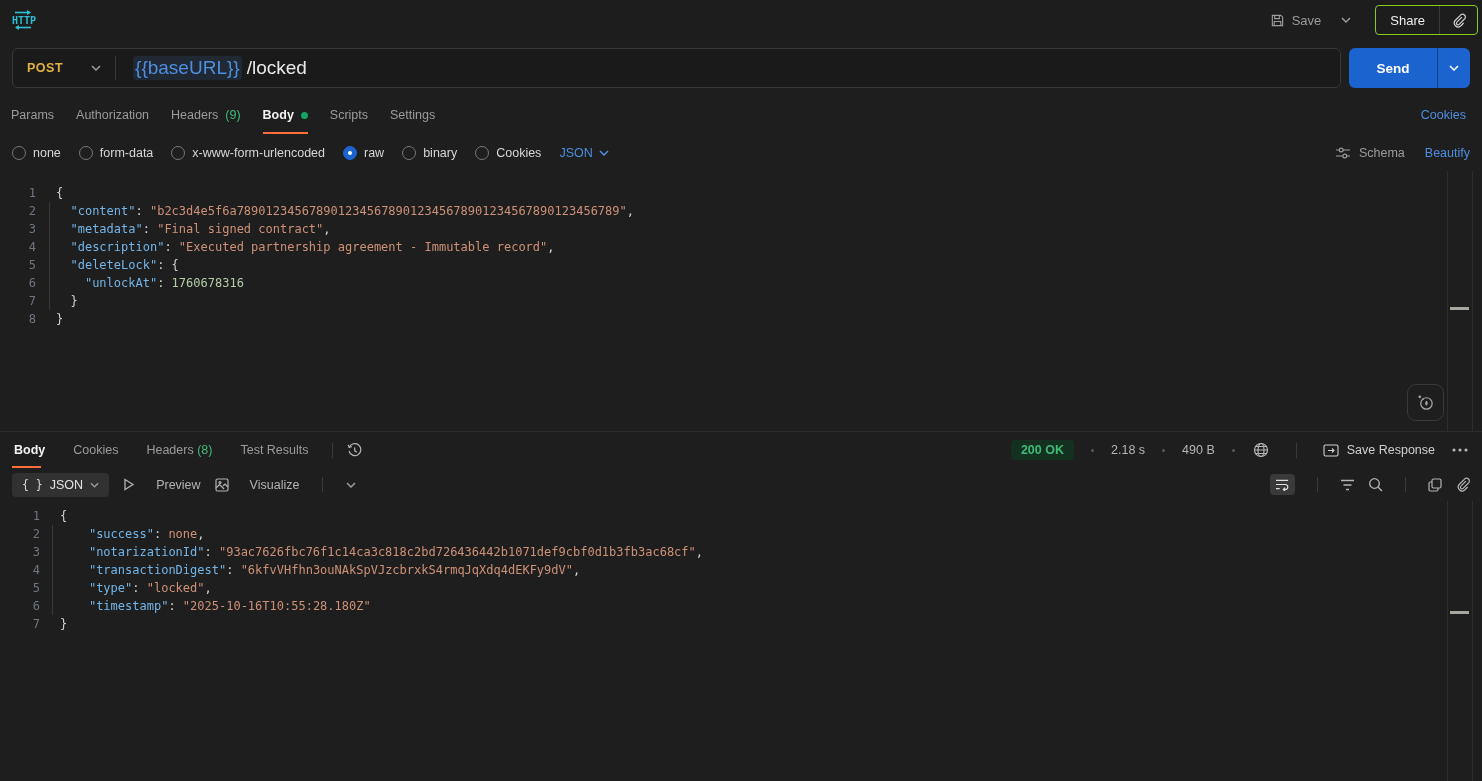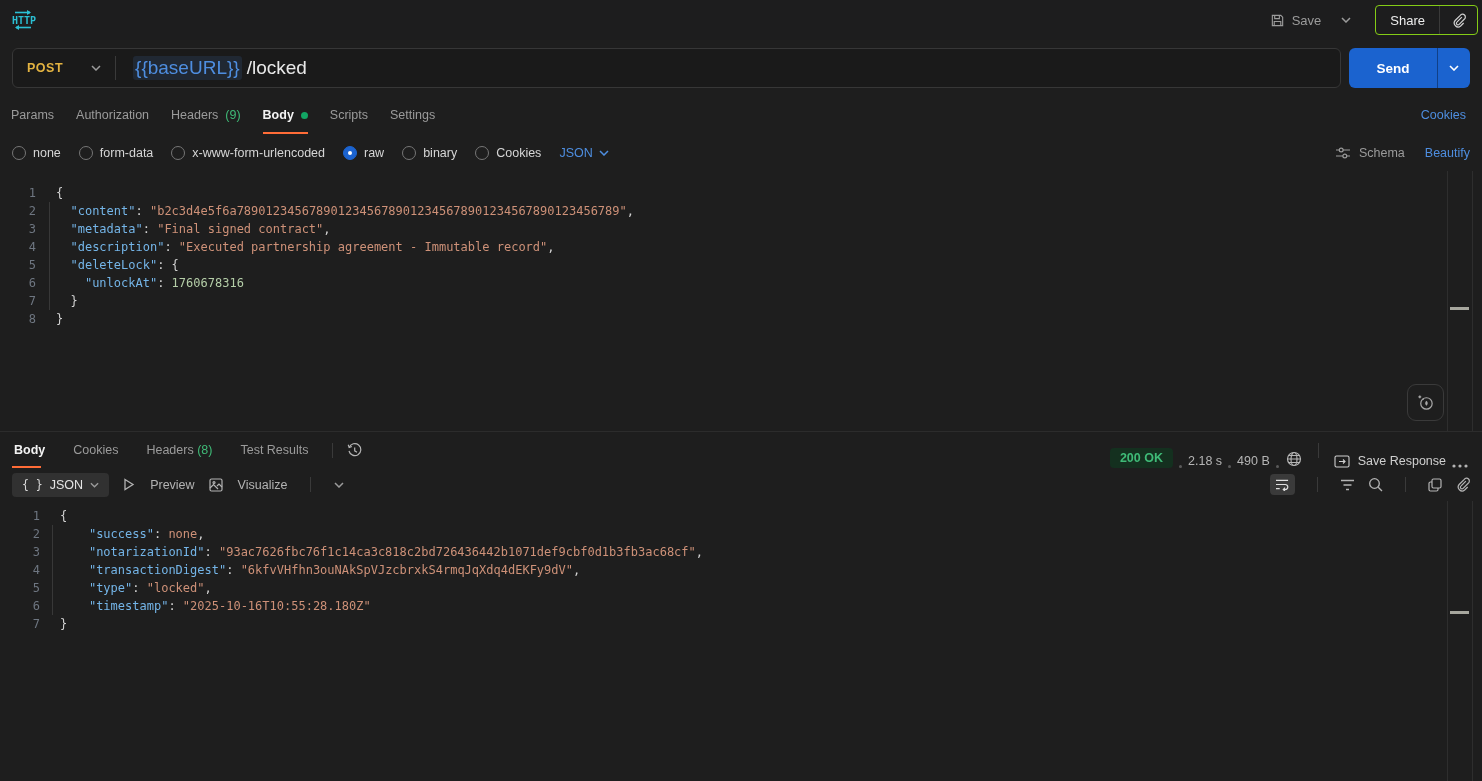--- a/index.html
+++ b/index.html
@@ -100,30 +100,30 @@
   .postbot{position:absolute;right:38px;bottom:10px;width:37px;height:37px;border:1px solid #3a3a3a;border-radius:9px;background:transparent;color:#a8a8a8;display:flex;align-items:center;justify-content:center;cursor:pointer}
 
   
   .response{border-top:1px solid var(--border-soft)}
   .resp-meta{height:36px;display:flex;align-items:stretch;padding-right:14px}
   .rtab{display:flex;align-items:center;padding:0 14px;font-size:12.5px;color:var(--txt-dim);position:relative;cursor:pointer;white-space:nowrap}
   .rtab.active{color:var(--txt-bright);font-weight:700}
   .rtab.active::after{content:"";position:absolute;left:12px;right:18px;bottom:0;height:2px;background:var(--accent-orange)}
   .vdiv{width:1px;height:15px;background:#3a3a3a;align-self:center;margin:0 9px}
   .history-btn{display:flex;align-items:center;color:#b5b5b5;cursor:pointer;padding:0 4px}
-  .resp-meta-right{margin-left:auto;display:flex;align-items:flex-end;gap:6px;font-size:12.5px;color:#b5b5b5}
+  .resp-meta-right{margin-left:auto;display:flex;align-items:center;gap:17px;font-size:12.5px;color:#b5b5b5}
   .status-badge{background:#14301f;color:var(--status-green);font-weight:700;padding:3px 10px;border-radius:4px;font-size:12.5px;cursor:default}
   .meta-dot{width:3px;height:3px;border-radius:50%;background:#5a5a5a}
   .icon-btn{color:#b5b5b5;display:flex;align-items:center;cursor:pointer}
   .save-response{display:flex;align-items:center;gap:8px;color:#cfcfcf;cursor:pointer}
 
   .resp-toolbar{height:33px;display:flex;align-items:center;gap:14px;padding:0 12px}
   .json-chip{display:flex;align-items:center;gap:7px;background:#313131;border-radius:4px;height:24px;padding:0 10px;font-size:12.5px;color:#e4e4e4;cursor:pointer}
   .json-chip .braces{font-family:"DejaVu Sans Mono",monospace;font-size:11.5px;color:#d8d8d8}
-  .tool-item{display:flex;align-items:center;gap:15px;color:#b3b3b3;font-size:12.5px;cursor:pointer}
+  .tool-item{display:flex;align-items:center;gap:21px;color:#b3b3b3;font-size:12.5px;cursor:pointer}
   .resp-toolbar-right{margin-left:auto;display:flex;align-items:center;gap:13px}
   .wrap-btn{background:#3a3a3a;border-radius:4px;padding:4px 5px;color:#e0e0e0;display:flex;cursor:pointer}
   .chev{color:var(--txt-dim)}
 </style>
 </head>
 <body>
 
 <header class="topbar">
   <span>
     <svg width="26" height="22" viewBox="0 0 26 22">

